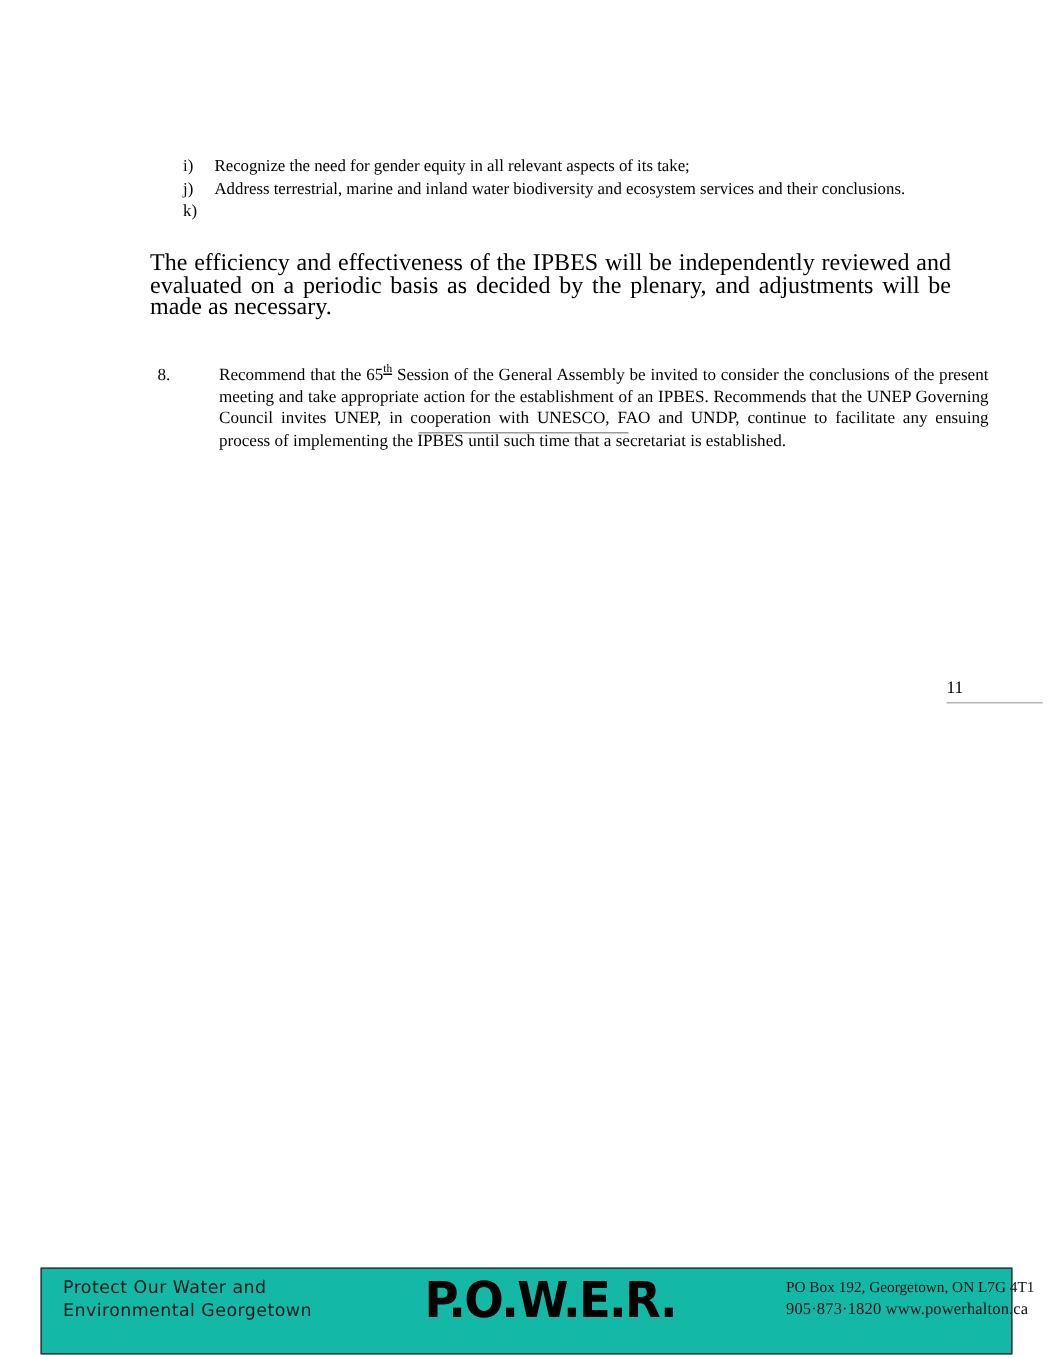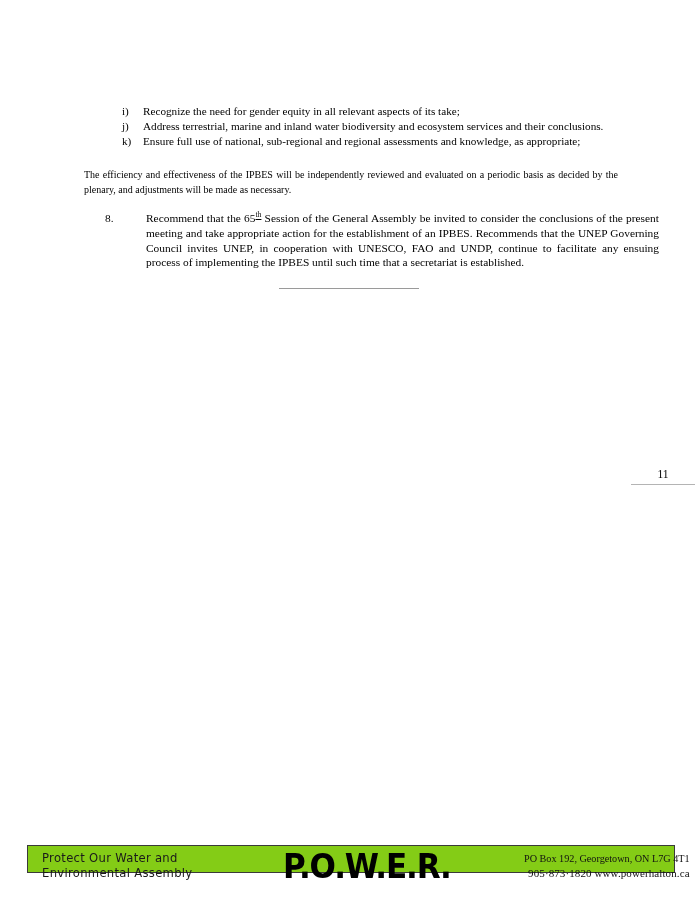--- a/index.html
+++ b/index.html
@@ -50,24 +50,24 @@
     position: absolute;
     left: 38px;
     top: 0;
     width: 16px;
     text-align: left;
     font-size: 11.2px;
   }
 
   
   .para-plain {
-    font-size: 10px;
+    font-size: 16px;
     line-height: 14.8px;
     text-align: justify;
-    margin: 0;
+    margin: 16px;
     width: 534px;
   }
   .spacer-1 { height: 19px; }
   .spacer-2 { height: 14px; }
 
   
   .numlist {
     list-style: none;
     margin: 0;
     padding: 0;
@@ -105,46 +105,44 @@
     height: 0;
     border-top: 1px solid #9a9a9a;
   }
 
   
   .pagenum-wrap {
     position: absolute;
     right: 5px;
     top: 452px;
     width: 64px;
-    text-align: center;
-    margin-top: 16px;
   }
   .pagenum {
     font-size: 11.6px;
     line-height: 13px;
     font-family: "Liberation Serif", "DejaVu Serif", serif;
     display: block;
   }
   .pagenum-rule {
     margin-top: 3px;
     height: 0;
     border-top: 1px solid #b4b4b4;
     width: 64px;
   }
 
   
   .footer {
     position: absolute;
     left: 27px;
     top: 845px;
     width: 648px;
-    height: 28px;
+    height: 58px;
     box-sizing: border-box;
     border: 1px solid #3a3a3a;
-    background: #84cc16;
+    background: #14b8a6;
     display: flex;
     align-items: center;
   }
   .footer-inner {
     position: relative;
     width: 100%;
     height: 100%;
     display: flex;
     align-items: center;
   }
@@ -181,41 +179,40 @@
     position: absolute;
     left: 496px;
     top: 5px;
     font-family: Liberation Serif, serif;
     font-size: 10.2px;
     line-height: 15px;
     color: #111111;
     white-space: nowrap;
   }
   .footer-contact .fc-line { display: block; }
-  .footer-contact .fc-line2 { font-size: 11px; letter-spacing: 0.1px; text-align: right; }
+  .footer-contact .fc-line2 { font-size: 11px; letter-spacing: 0.1px; }
 </style>
 </head>
 <body>
 
 <div class="page">
 
   <div class="content">
 
     <ul class="sublist">
       <li class="sublist-item">
         <span class="sublist-marker">i)</span>
         <span>Recognize the need for gender equity in all relevant aspects of its take;</span>
       </li>
       <li class="sublist-item">
         <span class="sublist-marker">j)</span>
         <span>Address terrestrial, marine and inland water biodiversity and ecosystem services and their conclusions.</span>
       </li>
       <li class="sublist-item">
         <span class="sublist-marker">k)</span>
-        <span>Ensure full use of national, sub-regional and regional assessments and knowledge, as appropriate;</span>
       </li>
     </ul>
 
     <div class="spacer-1"></div>
 
     <p class="para-plain">The efficiency and effectiveness of the IPBES will be independently reviewed and evaluated on a periodic basis as decided by the plenary, and adjustments will be made as necessary.</p>
 
     <div class="spacer-2"></div>
 
     <ol class="numlist">
@@ -231,21 +228,21 @@
   <div class="pagenum-wrap">
     <span class="pagenum">11</span>
     <div class="pagenum-rule"></div>
   </div>
 
   <div class="footer">
     <div class="footer-inner">
 
       <div class="footer-tagline">
         <span class="tl-line">Protect Our Water and</span>
-        <span class="tl-line">Environmental Assembly</span>
+        <span class="tl-line">Environmental Georgetown</span>
       </div>
 
       <div class="footer-logo">P.O.W.E.R.</div>
 
       <div class="footer-contact">
         <span class="fc-line">PO Box 192, Georgetown, ON  L7G 4T1</span>
         <span class="fc-line fc-line2">905·873·1820  www.powerhalton.ca</span>
       </div>
 
     </div>

